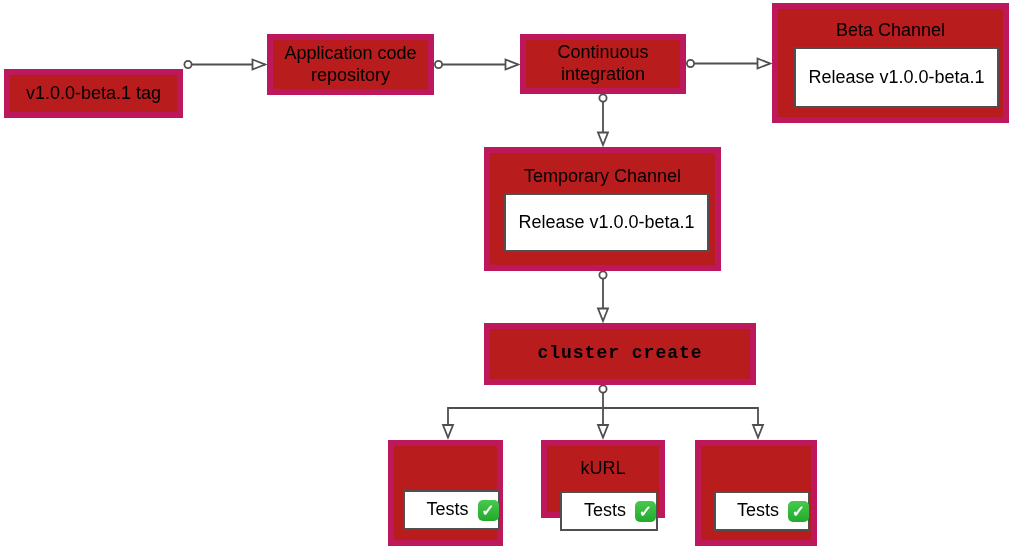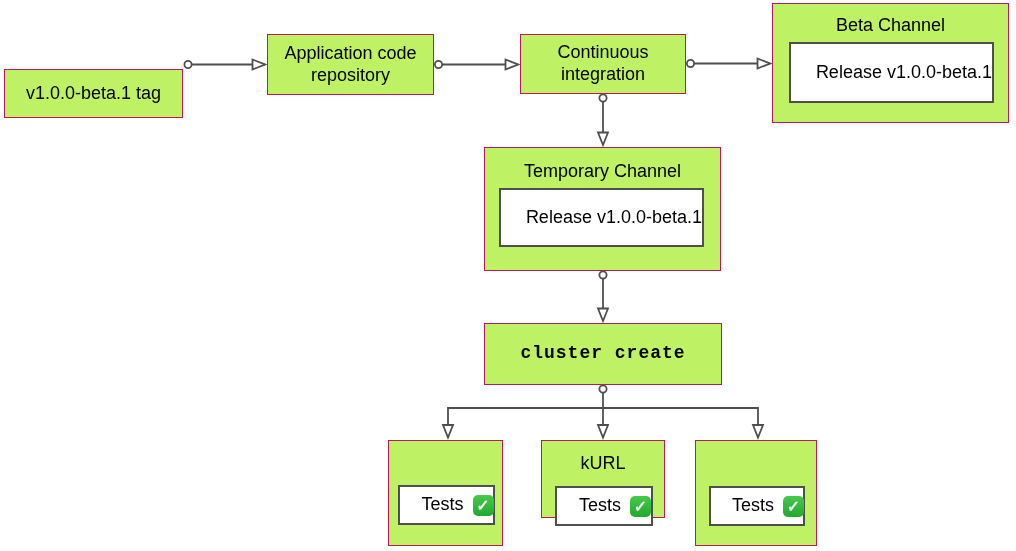--- a/index.html
+++ b/index.html
@@ -8,22 +8,22 @@
     width: 1016px;
     height: 551px;
     background: #ffffff;
     font-family: "Liberation Sans", sans-serif;
     color: #000000;
     overflow: hidden;
   }
   .wires { position: absolute; left: 0; top: 0; width: 1016px; height: 551px; }
   .node {
     position: absolute;
-    background: #bef264;
-    border: 1px solid #be185d;
+    background: #b91c1c;
+    border: 6px solid #be185d;
     box-sizing: border-box;
     display: flex;
     align-items: center;
     justify-content: center;
     text-align: center;
     font-size: 18px;
     line-height: 1.2;
   }
   .group { display: block; }
   .group-title {
@@ -32,21 +32,21 @@
     text-align: center;
     font-size: 18px;
   }
   .inner-box {
     position: absolute;
     background: #ffffff;
     border: 2px solid #4f4f4f;
     box-sizing: border-box;
     display: flex;
     align-items: center;
-    justify-content: flex-end;
+    justify-content: center;
     text-align: center;
     font-size: 18px;
   }
   .mono {
     font-family: "Liberation Mono", "DejaVu Sans Mono", monospace;
     font-weight: bold;
     font-size: 18px;
     letter-spacing: 1px;
   }
   .tests-row {
@@ -117,21 +117,21 @@
     </div>
   </div>
 
   <div class="node group" style="left:484px; top:147px; width:237px; height:124px;padding-left:36px;">
     <div class="group-title" style="top:13px;">Temporary Channel</div>
     <div class="inner-box" style="left:14px; top:40px; width:205px; height:59px;">
       <span>Release v1.0.0-beta.1</span>
     </div>
   </div>
 
-  <div class="node" style="left:484px; top:323px; width:238px; height:62px;text-align:right;">
+  <div class="node" style="left:484px; top:323px; width:272px; height:62px;text-align:right;">
     <span class="mono">cluster create</span>
   </div>
 
   <div class="node group" style="left:388px; top:440px; width:115px; height:106px;">
     <div class="inner-box tests-row" style="left:9px; top:44px; width:97px; height:40px;">
       <span>Tests</span>
       <span class="check-badge">
           <span>✓</span>
         </span>
     </div>

